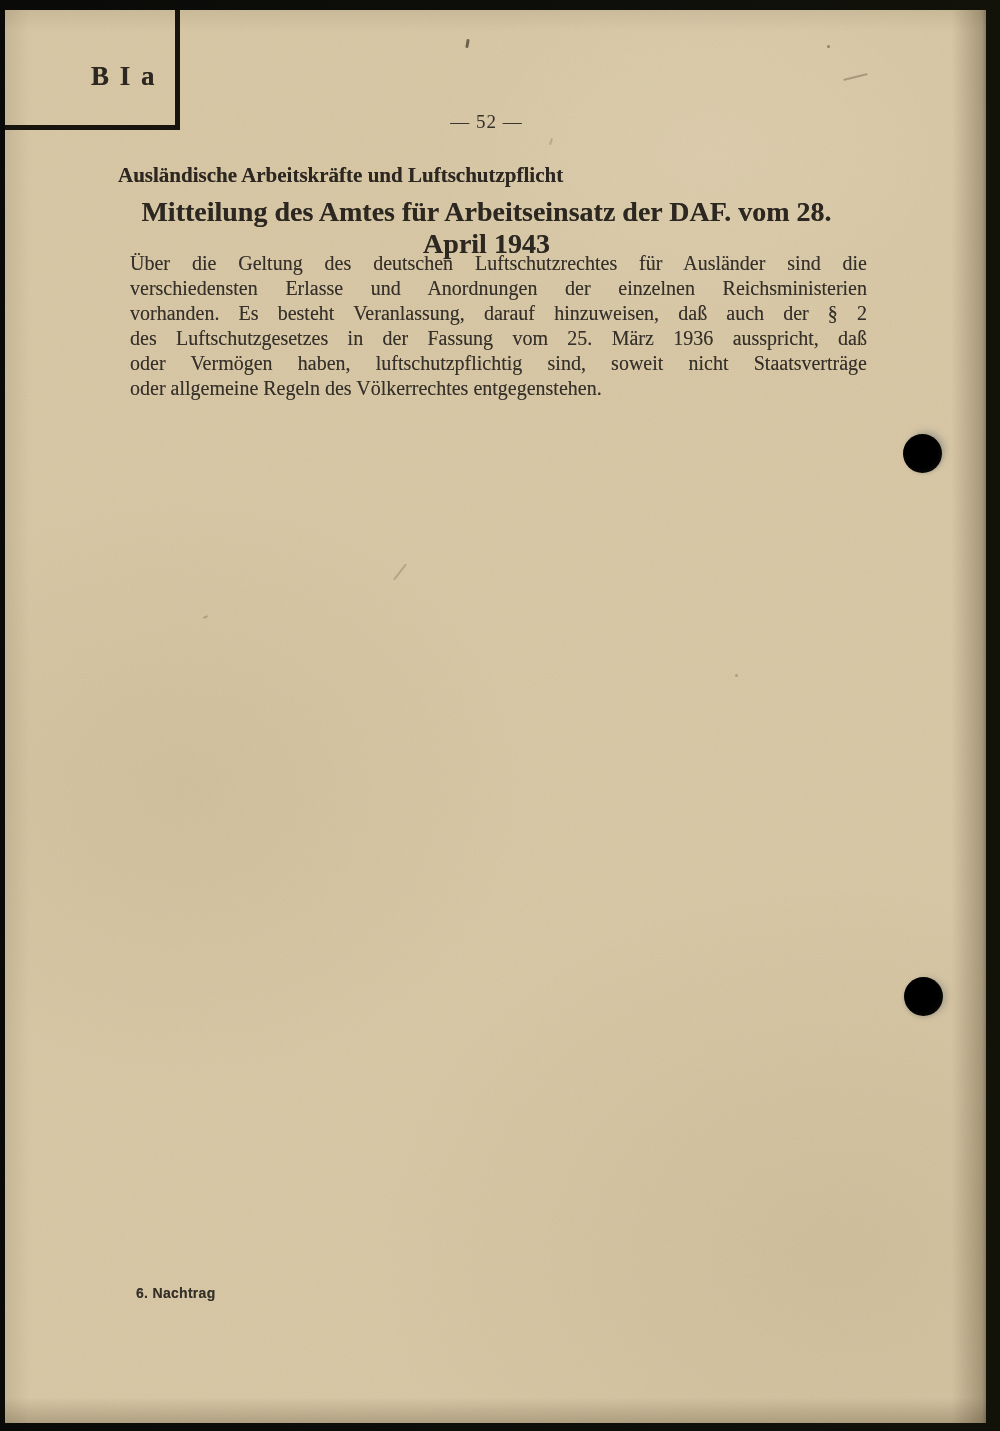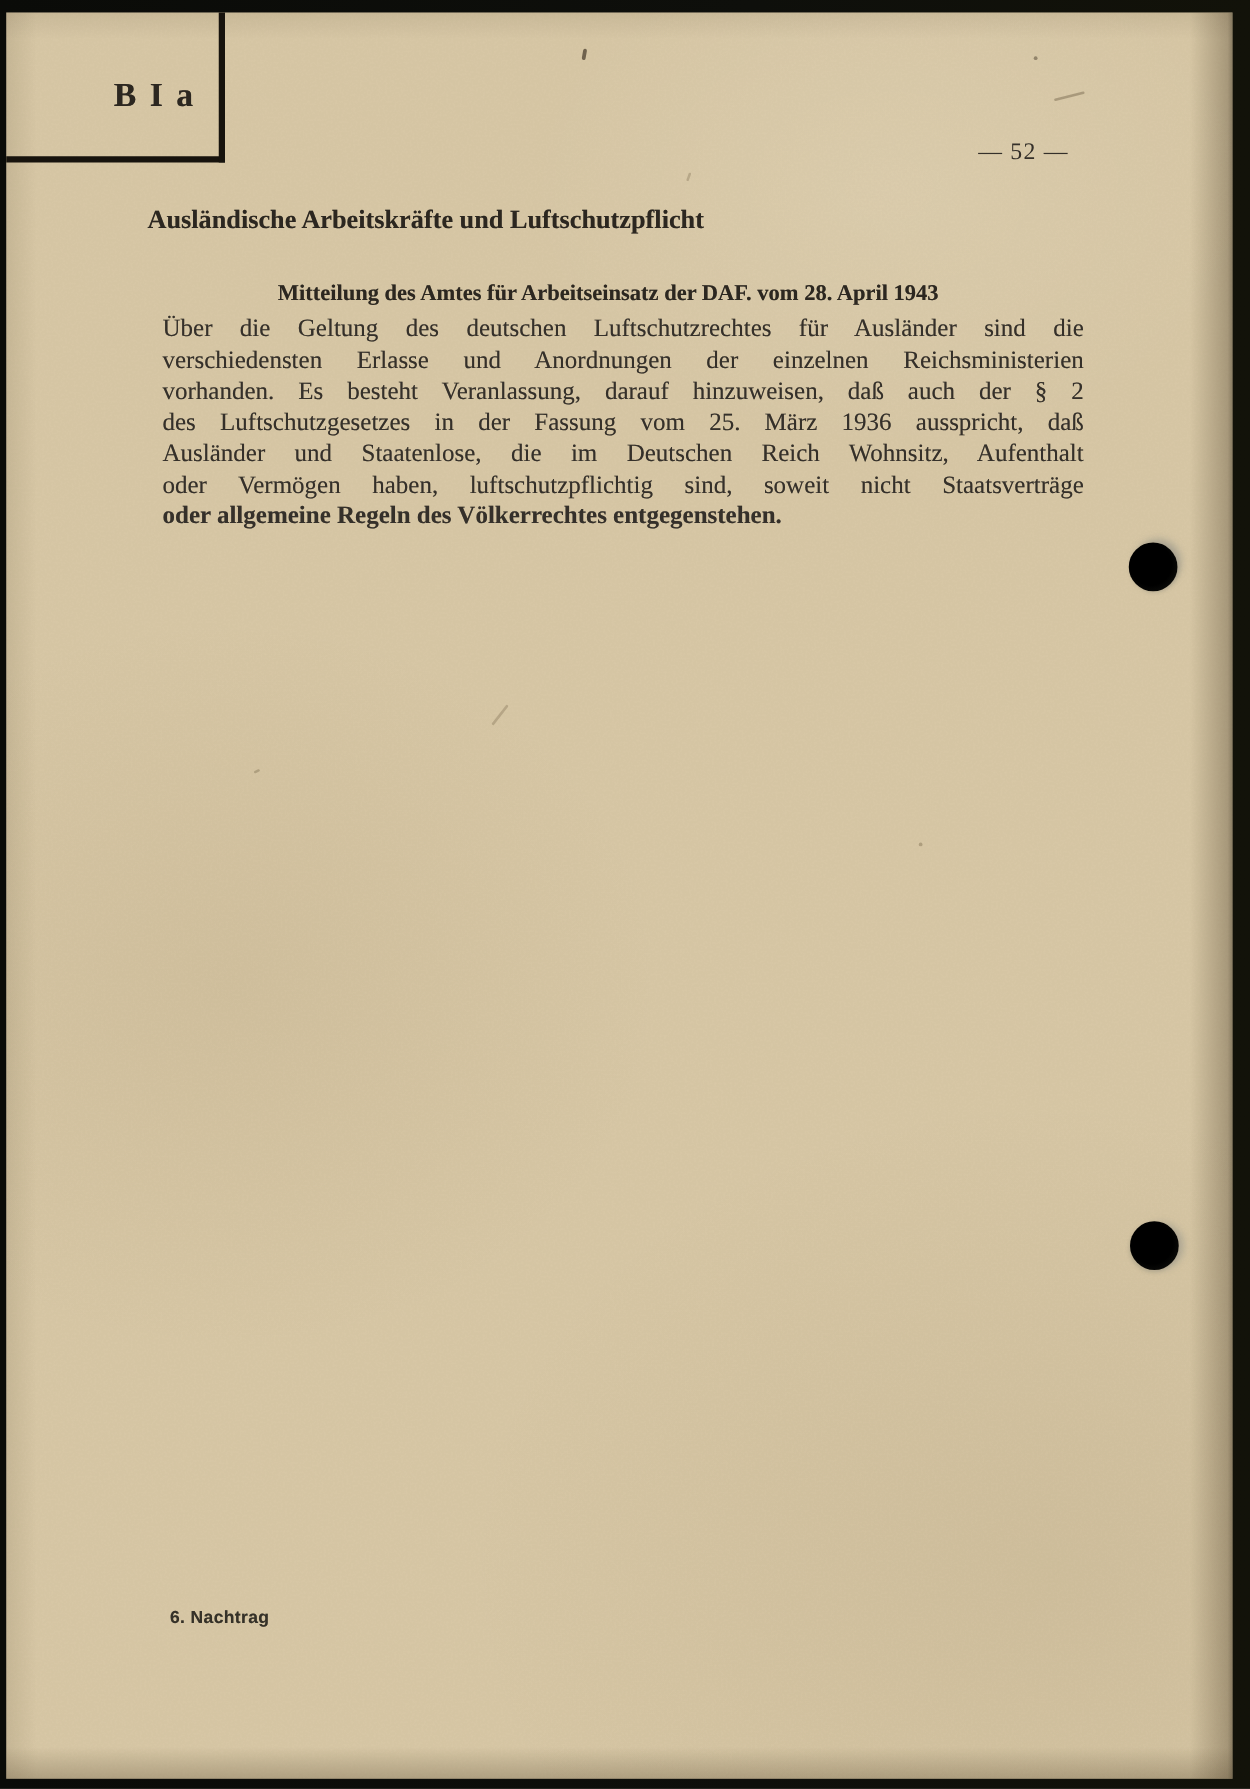--- a/index.html
+++ b/index.html
@@ -41,51 +41,49 @@
     border-bottom:5px solid var(--edge);
   }
   .classification-label{
     position:absolute;left:86px;top:51px;
     font-size:27px;font-weight:bold;letter-spacing:2px;
     color:var(--heading-ink);
     text-shadow:0 0 .5px rgba(44,39,32,.6);
   }
   .page-number{
     position:absolute;left:113px;top:101px;width:737px;
-    text-align:right;font-size:19px;letter-spacing:1px;
+    text-align:center;font-size:19px;letter-spacing:1px;
     color:var(--ink);
   }
   .doc-title{
     position:absolute;left:113px;top:153px;width:737px;
     text-align:left;font-size:21px;font-weight:bold;
     color:var(--heading-ink);
     text-shadow:0 0 .5px rgba(44,39,32,.5);
   }
   .doc-subtitle{
     position:absolute;left:108px;top:186px;width:747px;
-    text-align:center;font-size:18px;font-weight:bold;
+    text-align:center;font-size:28px;font-weight:bold;
     color:var(--heading-ink);
     text-shadow:0 0 .5px rgba(44,39,32,.5);
-    margin-top:28px;
   }
   .body-paragraph{
     position:absolute;left:113px;top:241px;width:737px;
     font-size:20px;line-height:24.9px;
     color:var(--ink);
     text-shadow:0 0 .4px rgba(53,48,42,.45);
     margin-left:12px;
   }
   .body-line{
     text-align:justify;
     text-align-last:justify;
     -moz-text-align-last:justify;
   }
   .body-line.last{
     text-align-last:left;
-    font-weight:bold;
     -moz-text-align-last:left;
   }
   .footer-label{
     position:absolute;left:100px;top:1275px;
     font-family:"Liberation Sans", sans-serif;
     font-weight:bold;font-size:14px;letter-spacing:.3px;
     color:#353128;
     text-shadow:0 0 .5px rgba(53,49,40,.5);
     margin-left:31px;
   }
@@ -125,21 +123,20 @@
 
   <div class="doc-title">Ausländische Arbeitskräfte und Luftschutzpflicht</div>
 
   <div class="doc-subtitle">Mitteilung des Amtes für Arbeitseinsatz der DAF. vom 28. April 1943</div>
 
   <div class="body-paragraph">
     <div class="body-line">Über die Geltung des deutschen Luftschutzrechtes für Ausländer sind die</div>
     <div class="body-line">verschiedensten Erlasse und Anordnungen der einzelnen Reichsministerien</div>
     <div class="body-line">vorhanden. Es besteht Veranlassung, darauf hinzuweisen, daß auch der § 2</div>
     <div class="body-line">des Luftschutzgesetzes in der Fassung vom 25. März 1936 ausspricht, daß</div>
-    <div class="body-line">Ausländer und Staatenlose, die im Deutschen Reich Wohnsitz, Aufenthalt</div>
     <div class="body-line">oder Vermögen haben, luftschutzpflichtig sind, soweit nicht Staatsverträge</div>
     <div class="body-line last">oder allgemeine Regeln des Völkerrechtes entgegenstehen.</div>
   </div>
 
   <div class="footer-label">6. Nachtrag</div>
 
   <div class="punch-hole top"></div>
   <div class="punch-hole bottom"></div>
 
   <div class="speck s1"></div>

